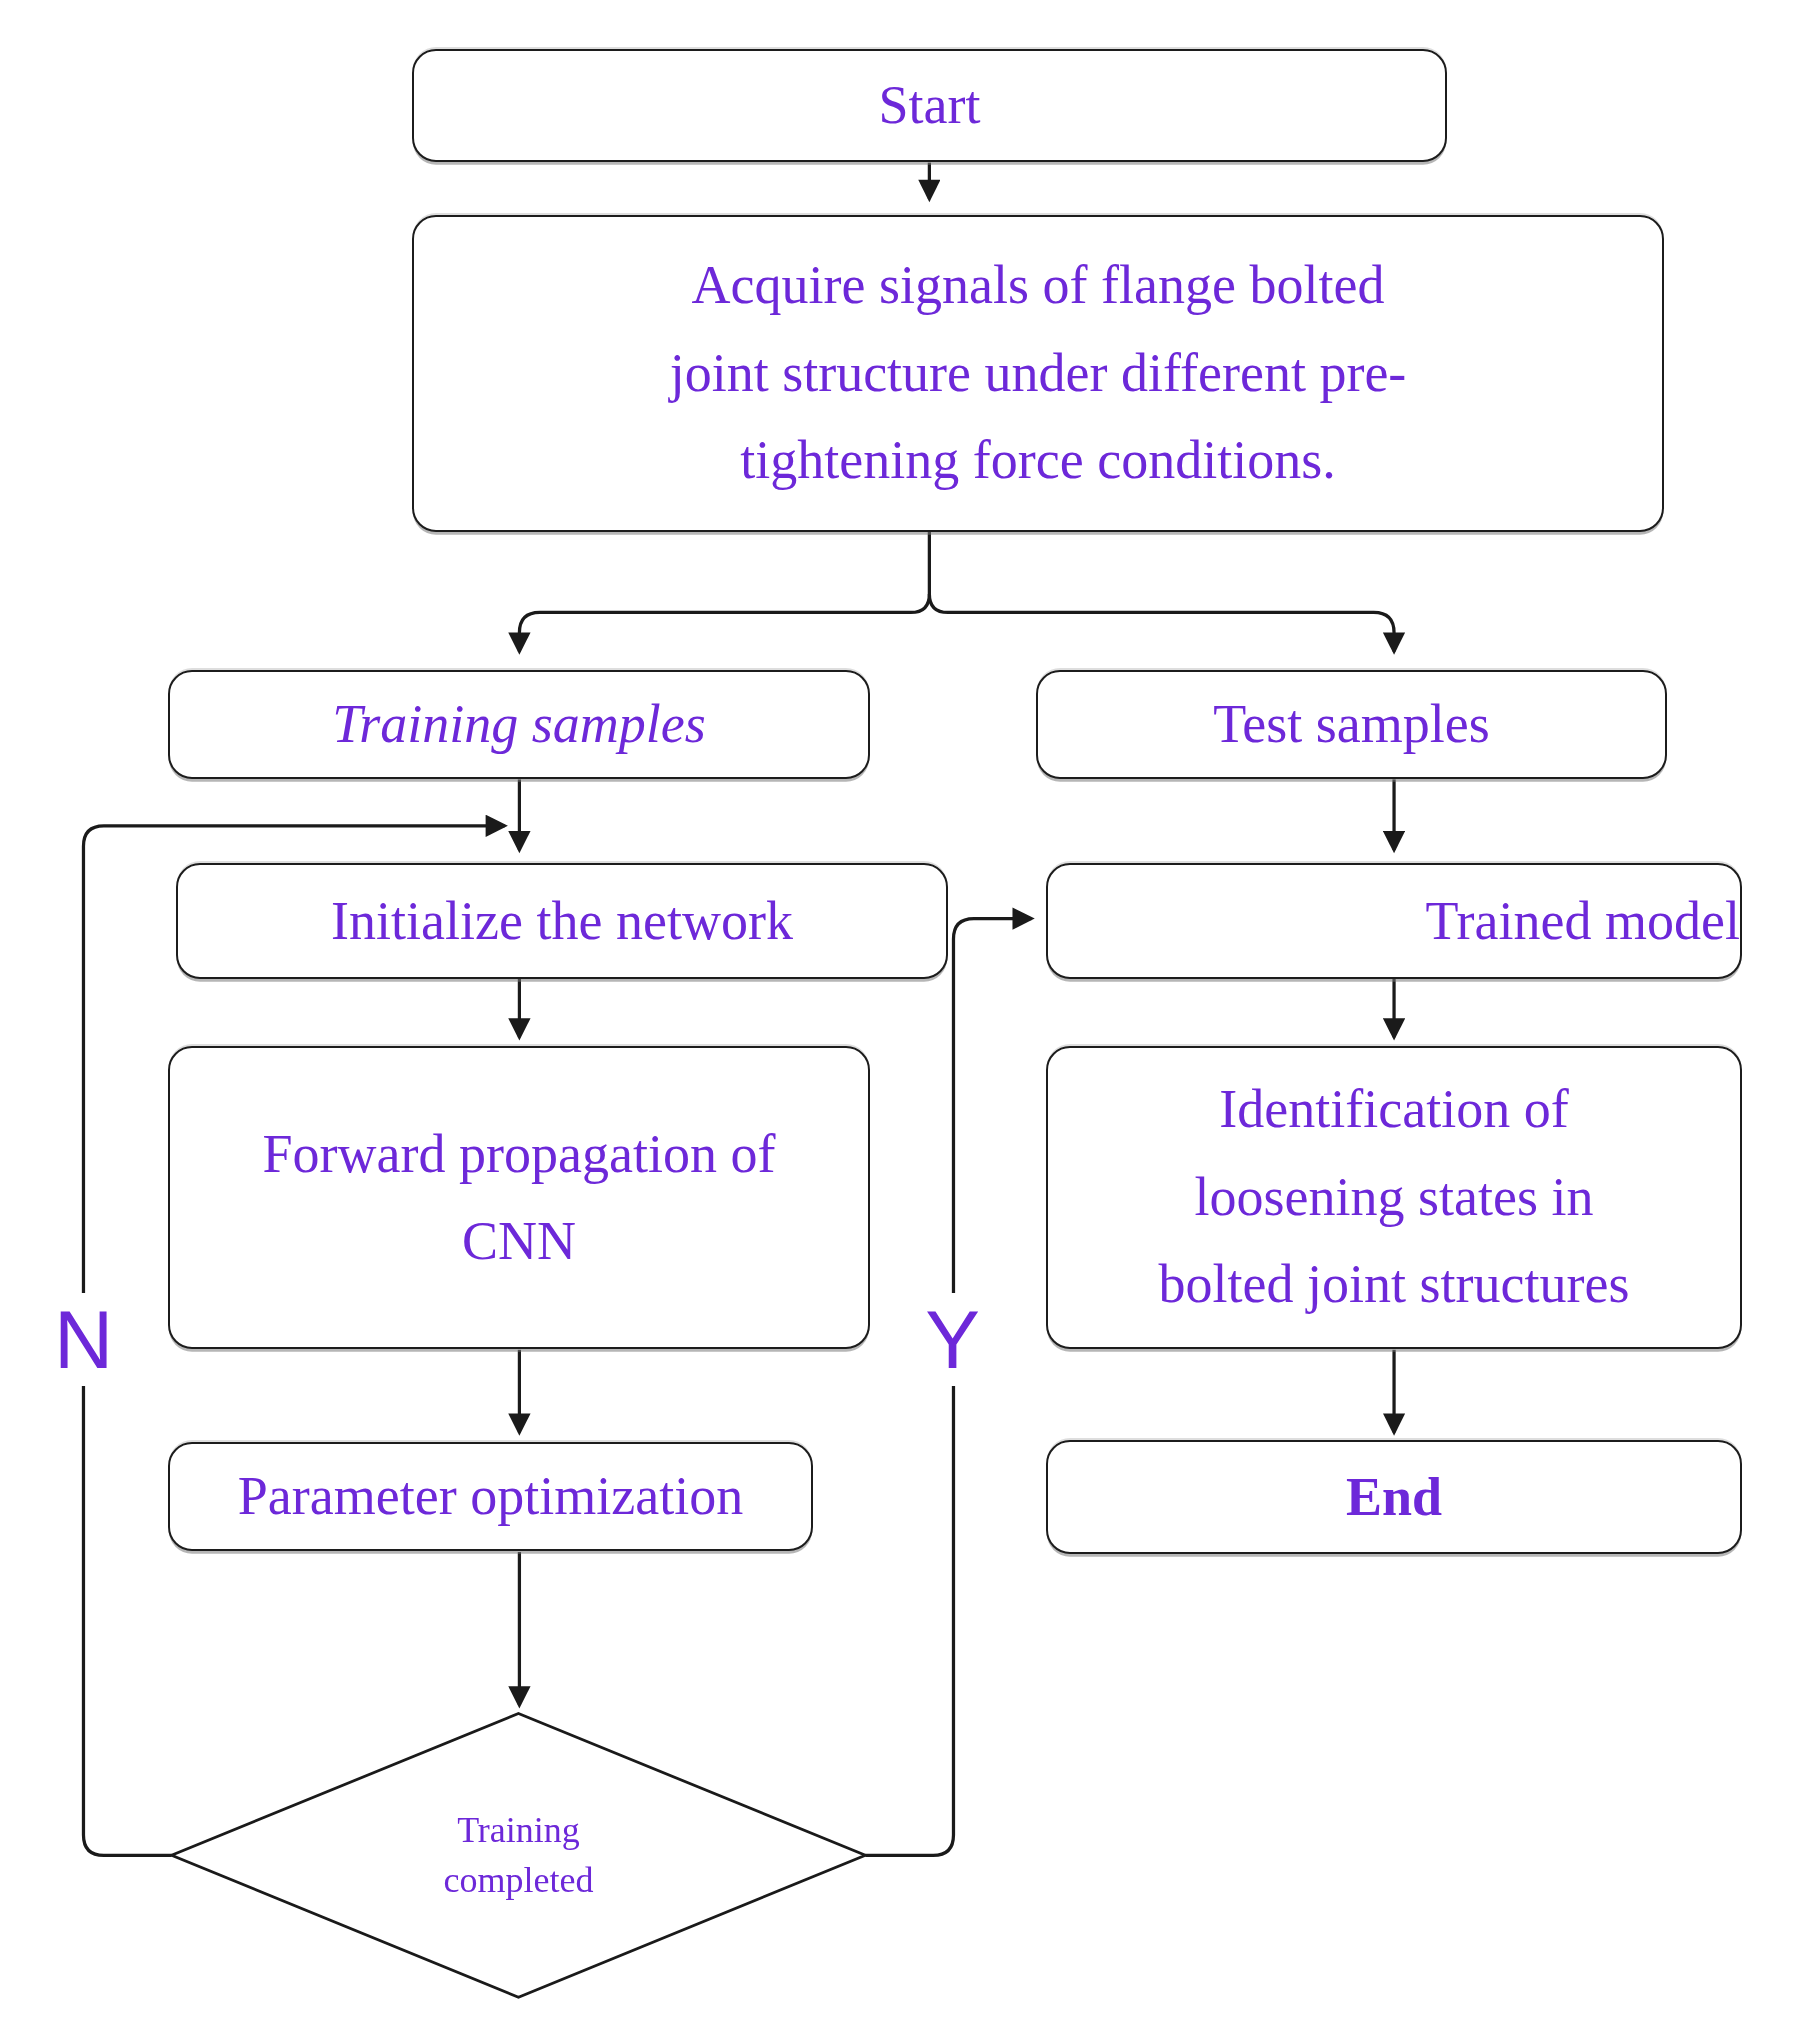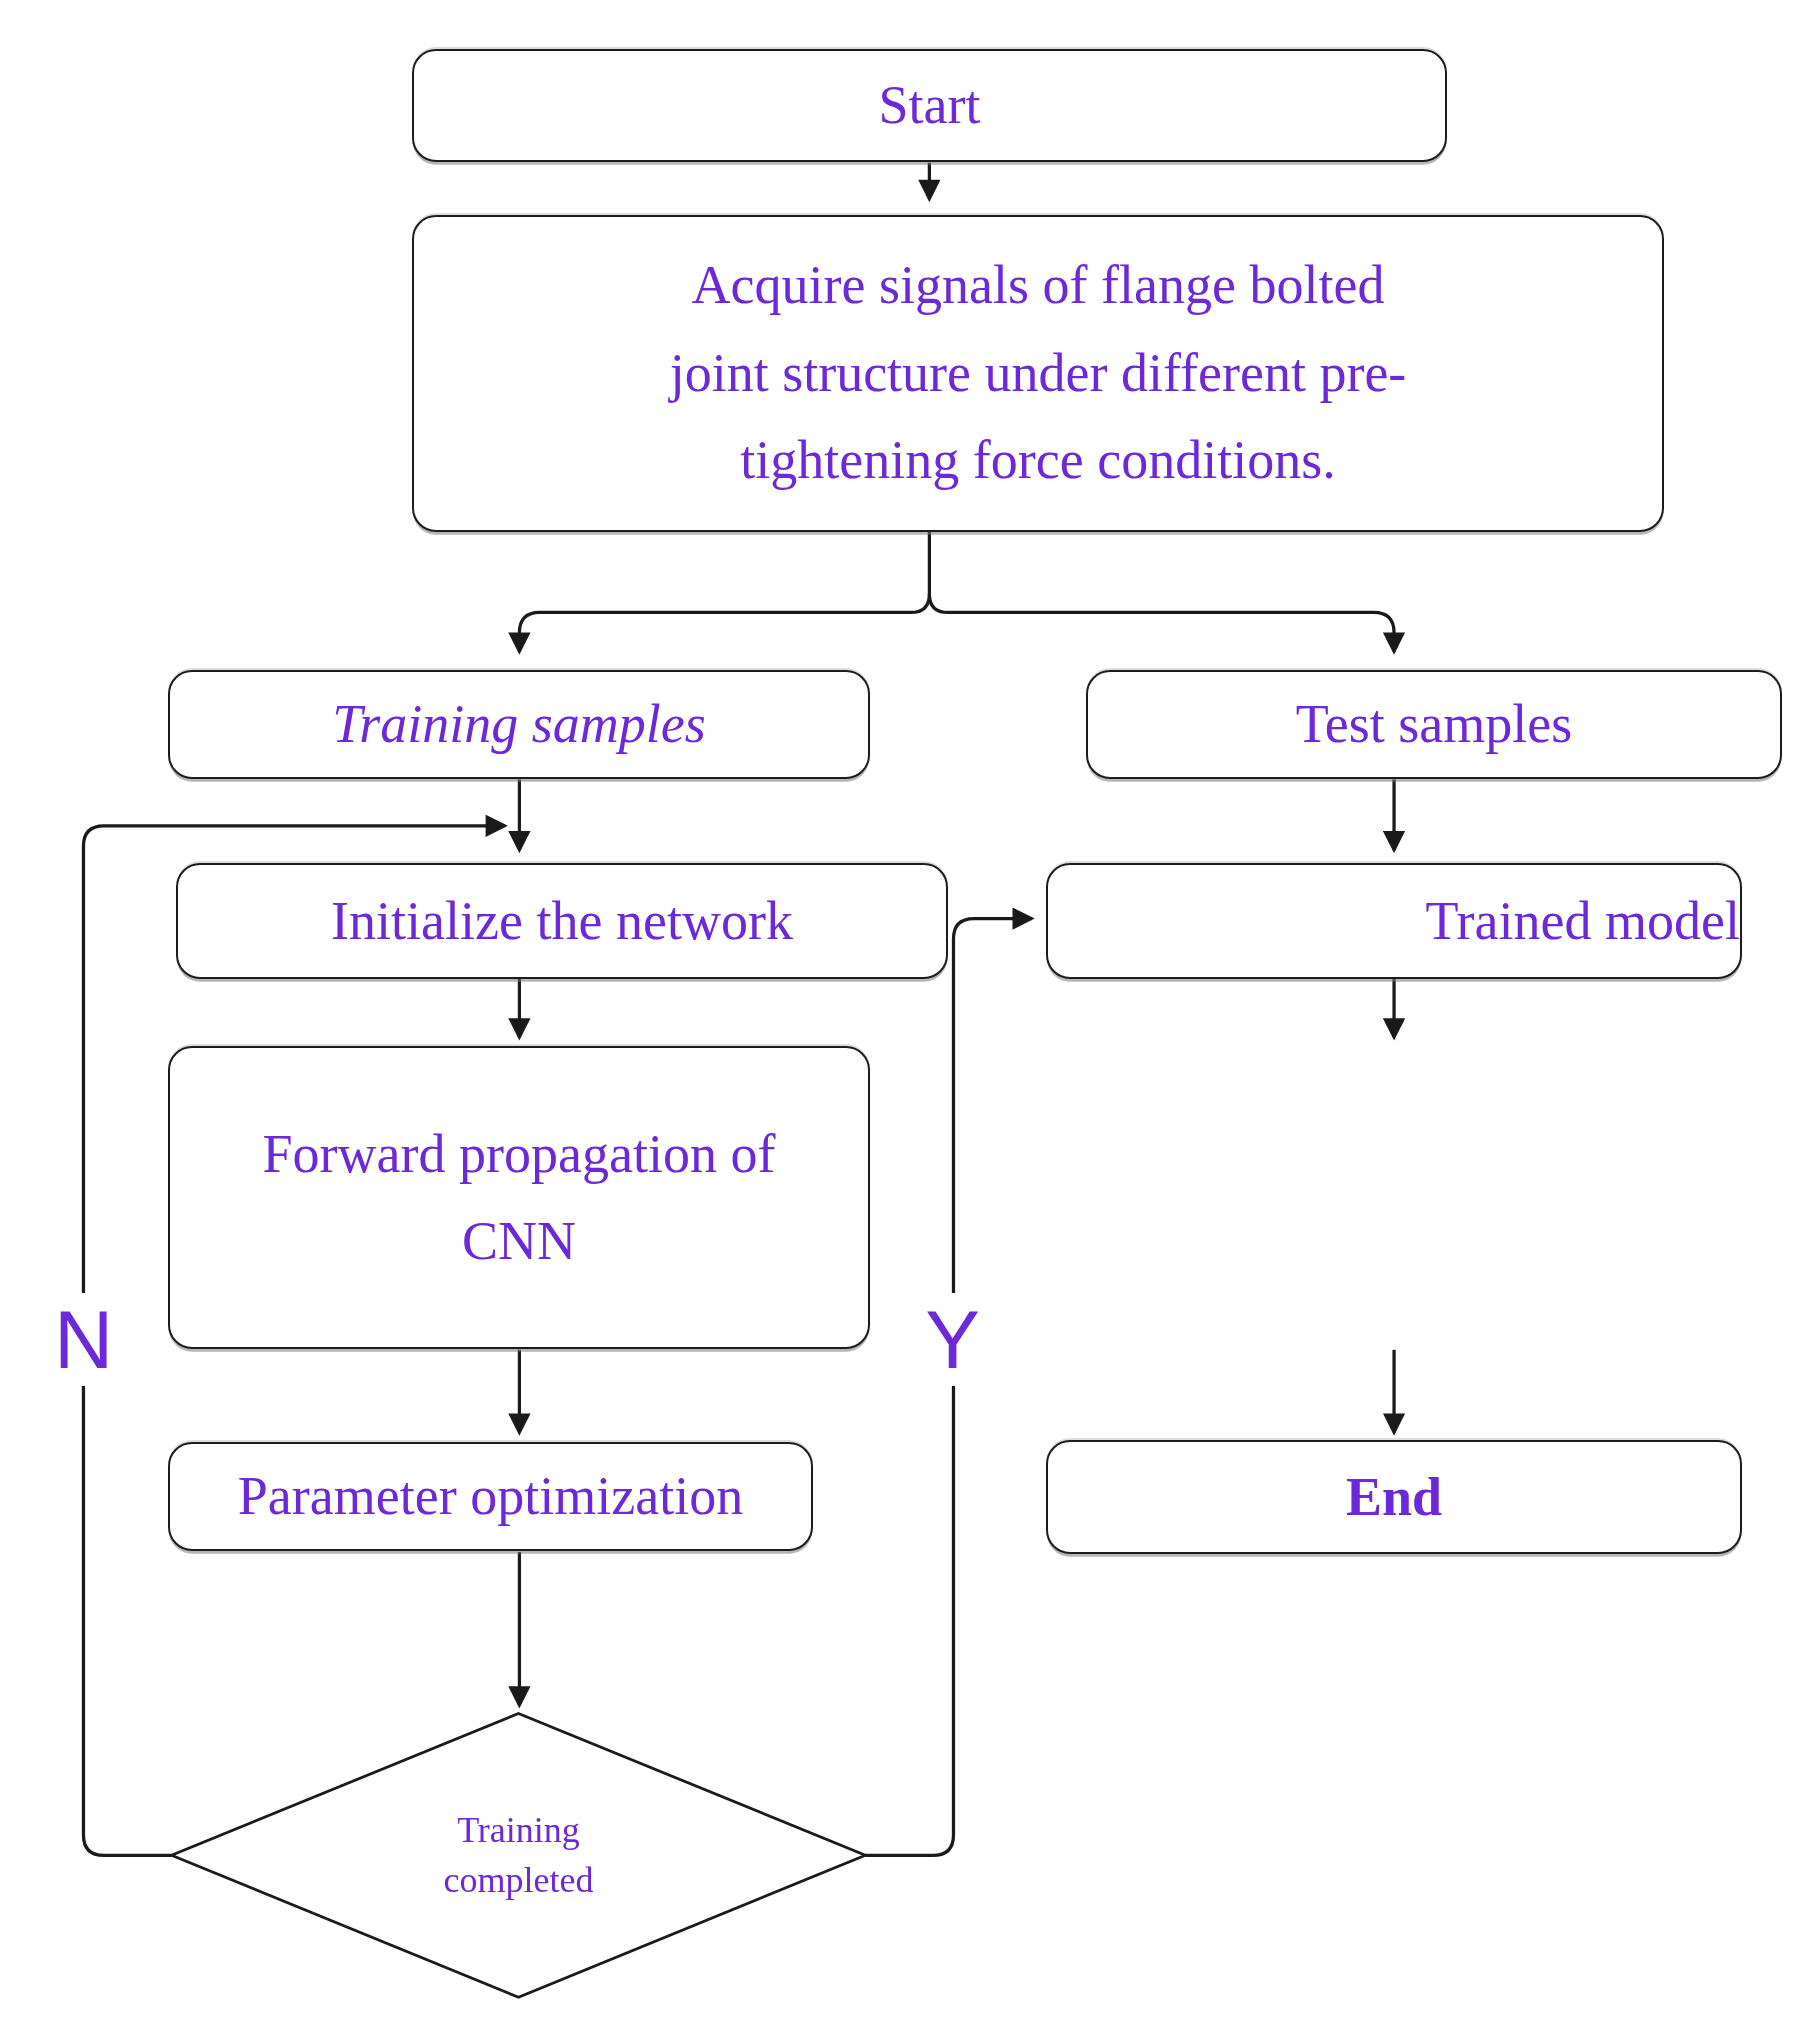--- a/index.html
+++ b/index.html
@@ -50,21 +50,21 @@
     align-items:center;
     justify-content:center;
     font-family:"Liberation Sans","DejaVu Sans",sans-serif;
     font-size:82px;
     line-height:1;
   }
   
   .n-start        {left:412px;  top:49px;   width:1035px; height:113px;}
   .n-acquire      {left:412px;  top:215px;  width:1252px; height:317px; line-height:1.62;}
   .n-training     {left:168px;  top:670px;  width:702px;  height:109px;font-style:italic;}
-  .n-test         {left:1086px; top:670px;  width:696px;  height:109px;}
+  .n-test         {left:1036px; top:670px;  width:631px;  height:109px;}
   .n-initialize   {left:176px;  top:863px;  width:772px;  height:116px;}
   .n-trained      {left:1046px; top:863px;  width:696px;  height:116px;align-items:flex-end;}
   .n-forward      {left:168px;  top:1046px; width:702px;  height:303px;}
   .n-identify     {left:1046px; top:1046px; width:696px;  height:303px; line-height:1.62;}
   .n-parameter    {left:168px;  top:1442px; width:645px;  height:109px;}
   .n-end          {left:1046px; top:1440px; width:696px;  height:114px;font-weight:bold;}
   .l-decision     {left:361px;  top:1776px; width:315px;  height:158px;}
   .l-no           {left:39px;   top:1293px; width:89px;   height:93px;}
   .l-yes          {left:908px;  top:1293px; width:89px;   height:93px;}
 </style>
@@ -127,20 +127,25 @@
 
   <div class="node n-trained">
     <span>Trained model</span>
   </div>
 
   <div class="node n-forward">
     <span>Forward propagation of</span>
     <span>CNN</span>
   </div>
 
+  <div class="node n-identify">
+    <span>Identification of</span>
+    <span>loosening states in</span>
+    <span>bolted joint structures</span>
+  </div>
 
   <div class="node n-parameter">
     <span>Parameter optimization</span>
   </div>
 
   <div class="node n-end">
     <span>End</span>
   </div>
 
   <div class="diamond-label l-decision">

